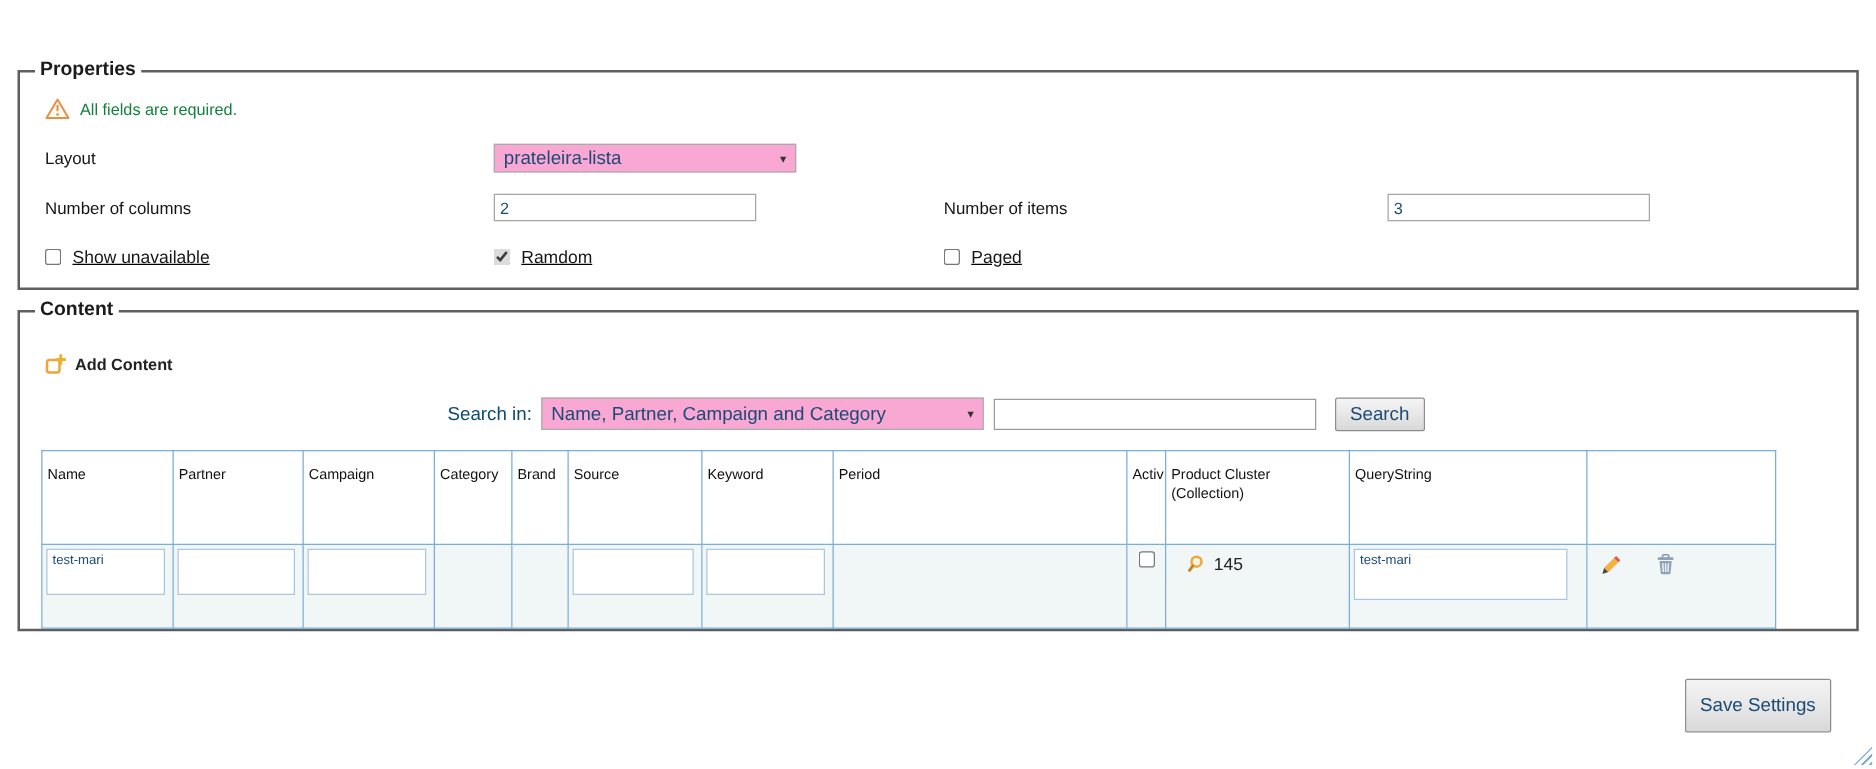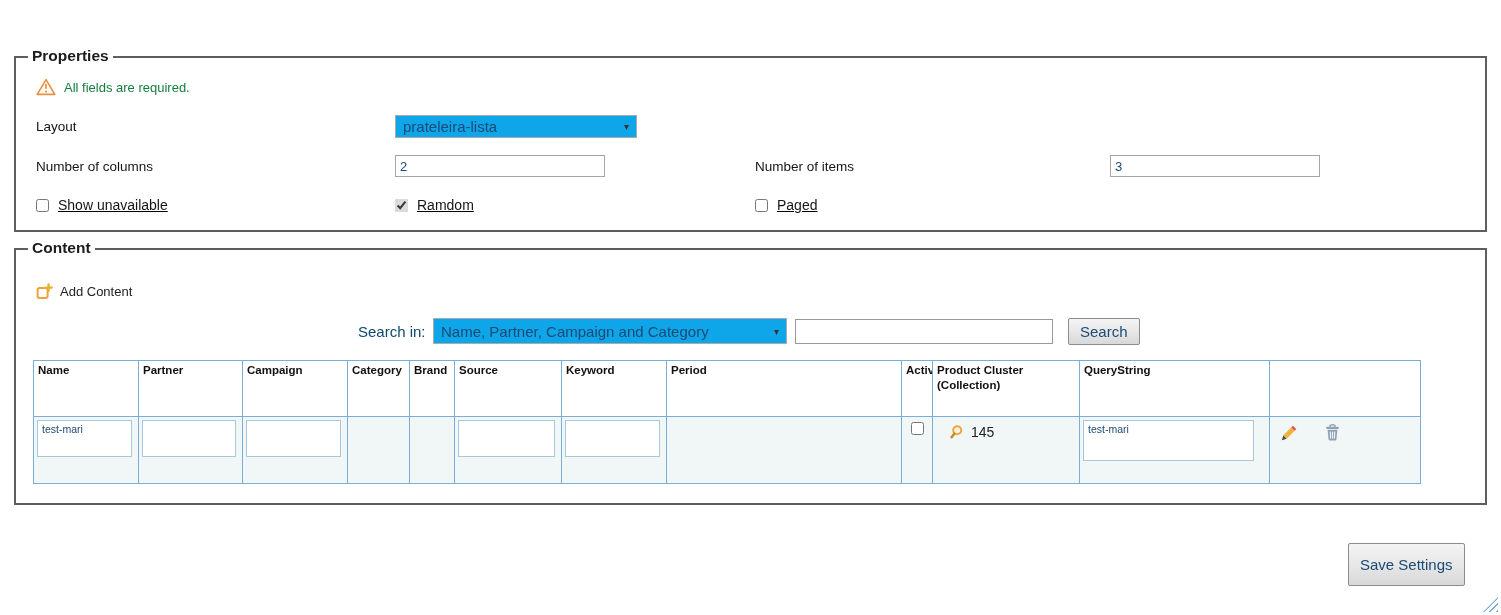--- a/index.html
+++ b/index.html
@@ -33,43 +33,43 @@
   .gb-props { left:14px; top:56px;  width:1473px; height:176px; }
   .gb-content { left:14px; top:248px; width:1473px; height:257px; }
   .abs { position:absolute; }
   .lbl { font-size:13.5px; color:#151515; }
   .cblbl { font-size:14px; color:#151515; }
   .warnrow { display:flex; align-items:center; gap:8px; }
   .warntext { font-size:13px; color:#15803d; }
   
   .selectbox {
     display:flex; align-items:center; justify-content:space-between;
-    border:1px solid #ababab; background:#0ea5e9; color:#1b4a75;
+    border:1px solid #ababab; background:#f9a8d4; color:#1b4a75;
     font-size:15px; padding:0 7px; cursor:pointer;gap:46px;
   }
   .selectbox .arr { color:#333; font-size:10px; margin-left:8px; }
   .txt {
     border:1px solid #a5a5a5; background:#fff; color:#1b4a75;
     font-size:13px; padding:1px 4px; font-family:"Liberation Sans",sans-serif;
   }
   input[type="checkbox"] { width:13px; height:13px; accent-color:#dcdcdc; margin:0; cursor:pointer; }
   .cbgroup { display:flex; align-items:center; gap:9px;text-decoration:underline; }
   .btn {
     border:1px solid #8c8c8c; border-radius:2px; color:#1b4a75; font-size:15px;
     background:linear-gradient(180deg,#f4f4f4 0%, #e6e6e6 55%, #d8d8d8 100%);
     font-family:"Liberation Sans",sans-serif; cursor:pointer; padding:0 11px;
   }
-  .addcontent { display:flex; align-items:center; gap:7px; cursor:pointer; }
+  .addcontent { display:flex; align-items:center; gap:7px; cursor:pointer;font-weight:bold; }
   .addcontent .txtlbl { font-size:13px; color:#222; }
   
   table.grid { border-collapse:collapse; table-layout:fixed; width:1387px; border:1px solid #7aadd8; }
   table.grid th {
     border:1px solid #7aadd8; background:#ffffff; color:#111;
-    font-size:11.5px; font-weight:bold; text-align:left; vertical-align:top;
-    padding:2px 4px; height:56px; line-height:1.3; overflow:hidden;
+    font-size:11.5px; font-weight:normal; text-align:left; vertical-align:top;
+    padding:12px 4px; height:75px; line-height:1.3; overflow:hidden;
   }
   table.grid td {
     border:1px solid #7aadd8; background:#f1f6f6; vertical-align:top;
     padding:0; height:67px; overflow:hidden;
   }
   textarea.row-input {
     display:block; margin:3px 0 0 3px; width:calc(100% - 9px); height:37px;
     border:1px solid #a9c6dd; background:#fff; color:#1b4a75; font-size:10.5px;
     padding:2px 4px; resize:none; overflow:hidden; font-family:"Liberation Sans",sans-serif;
   }

